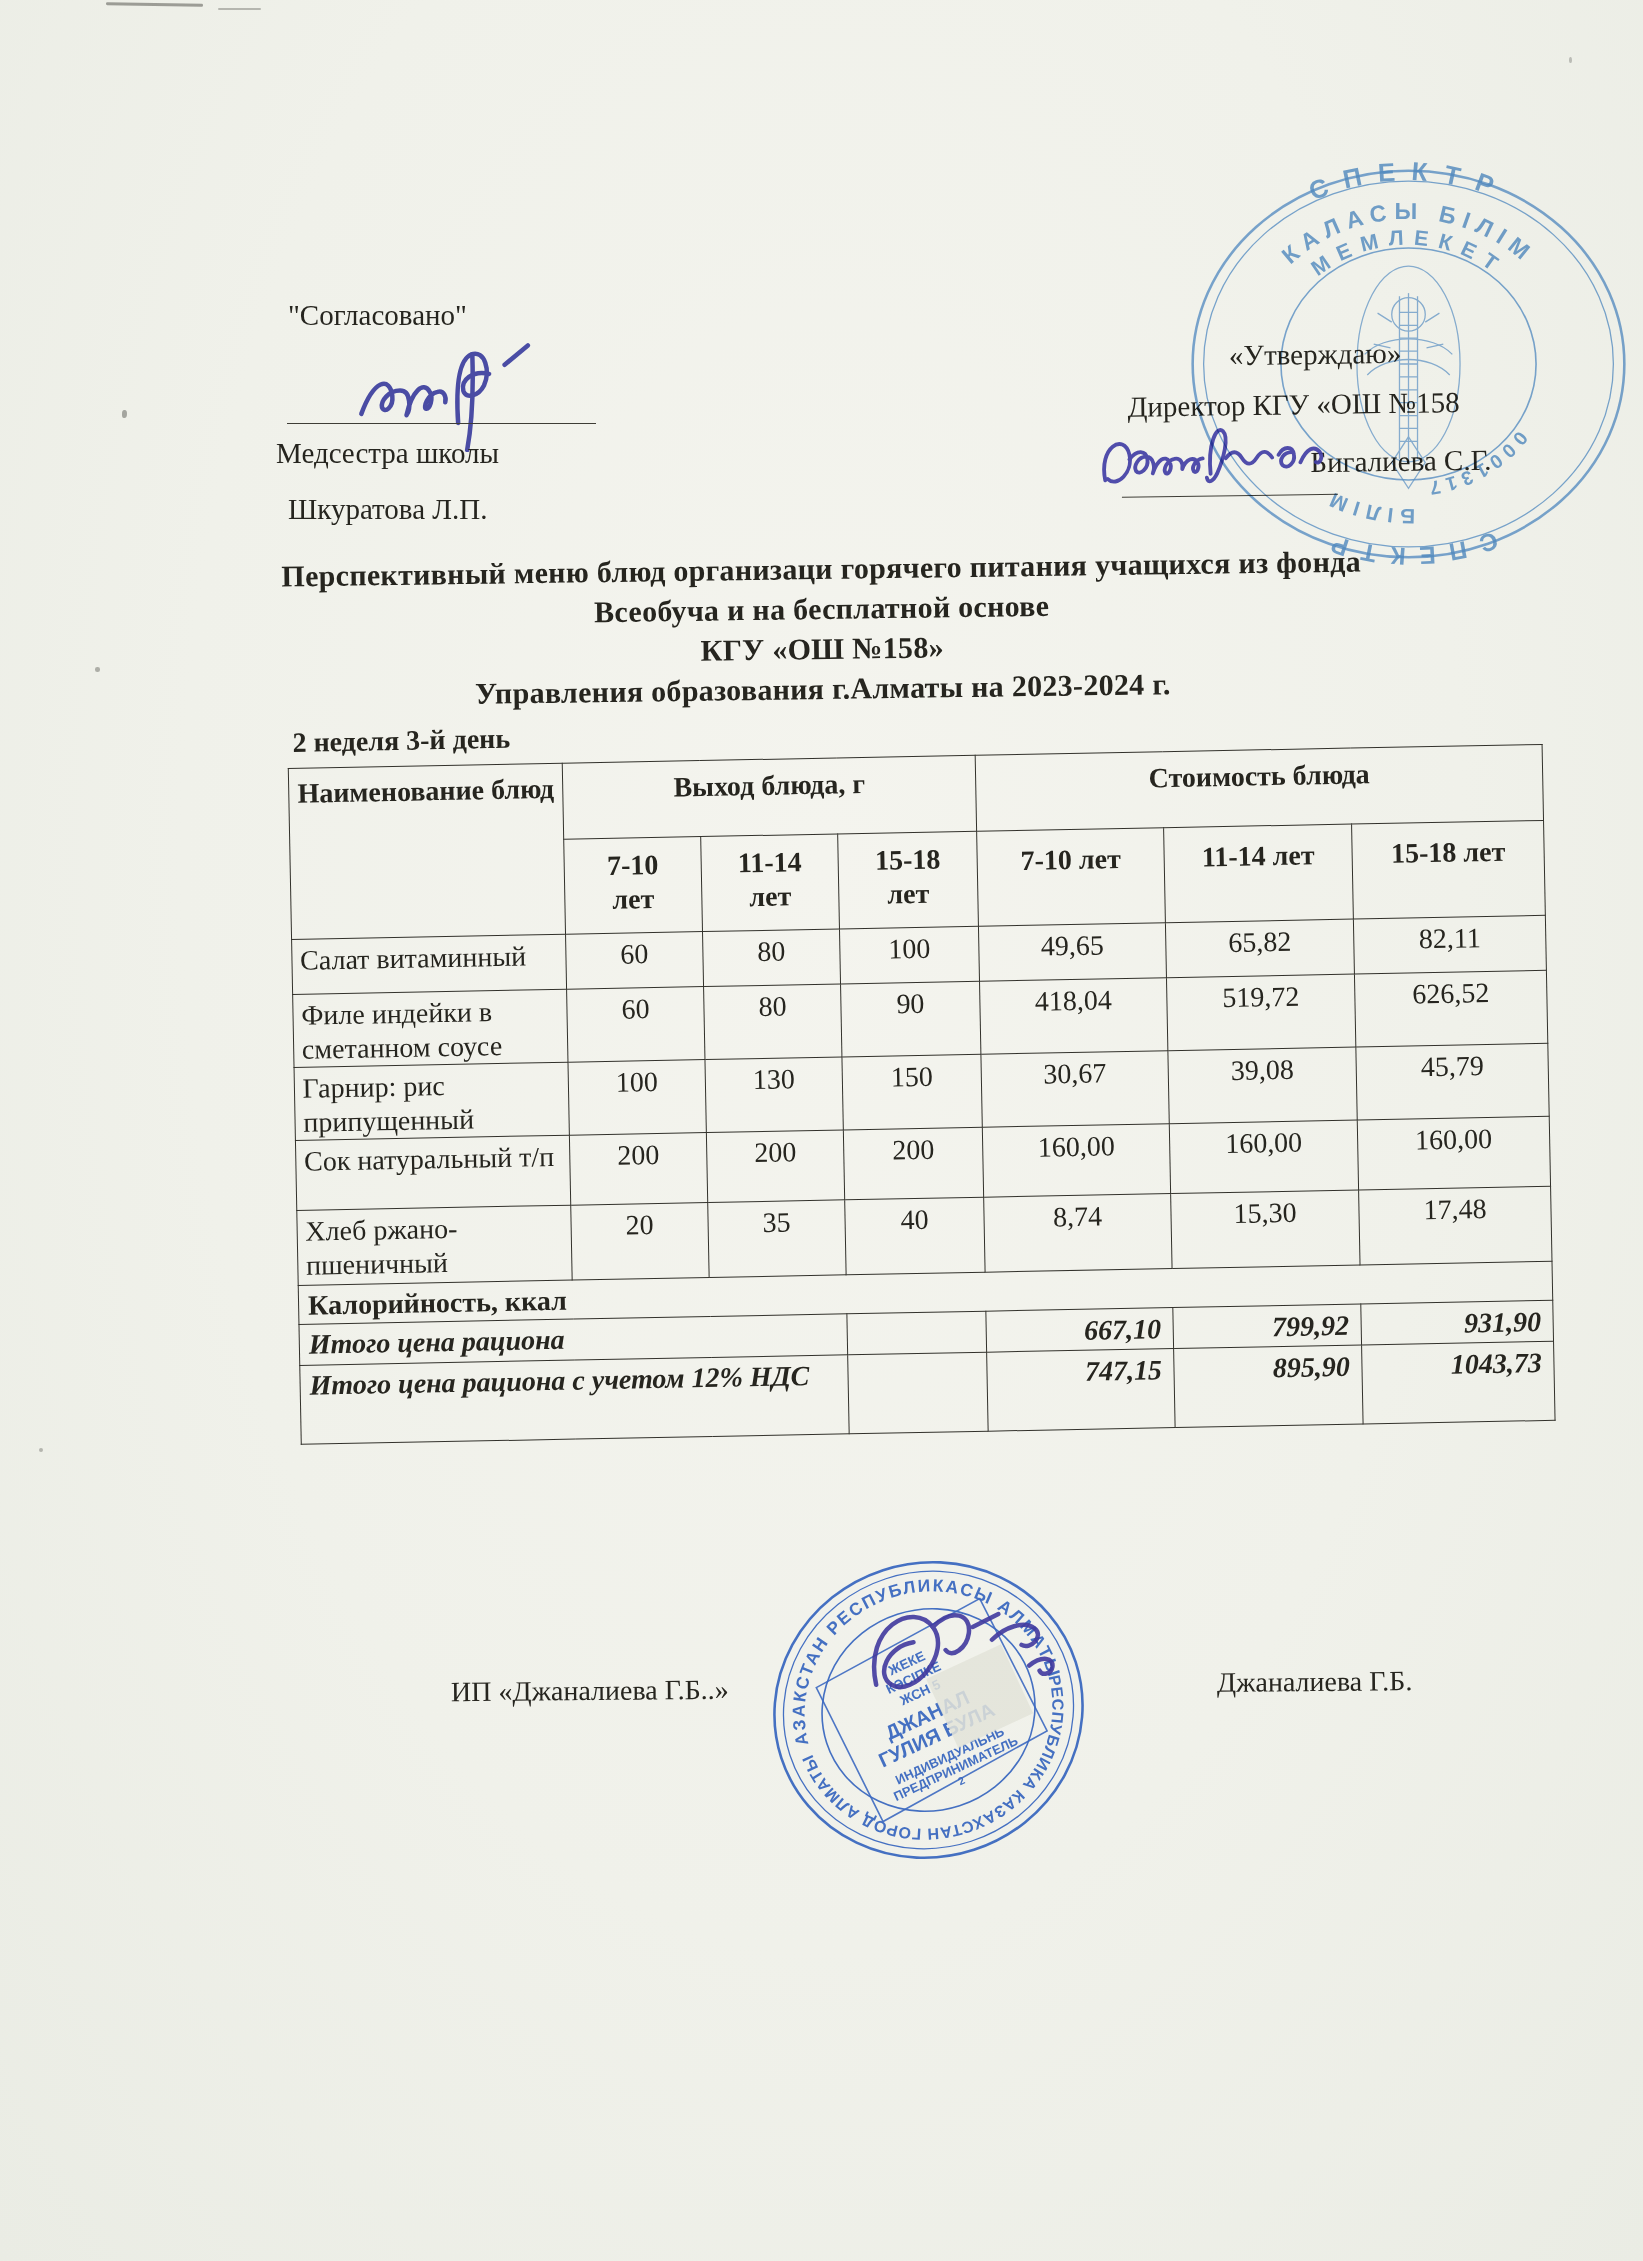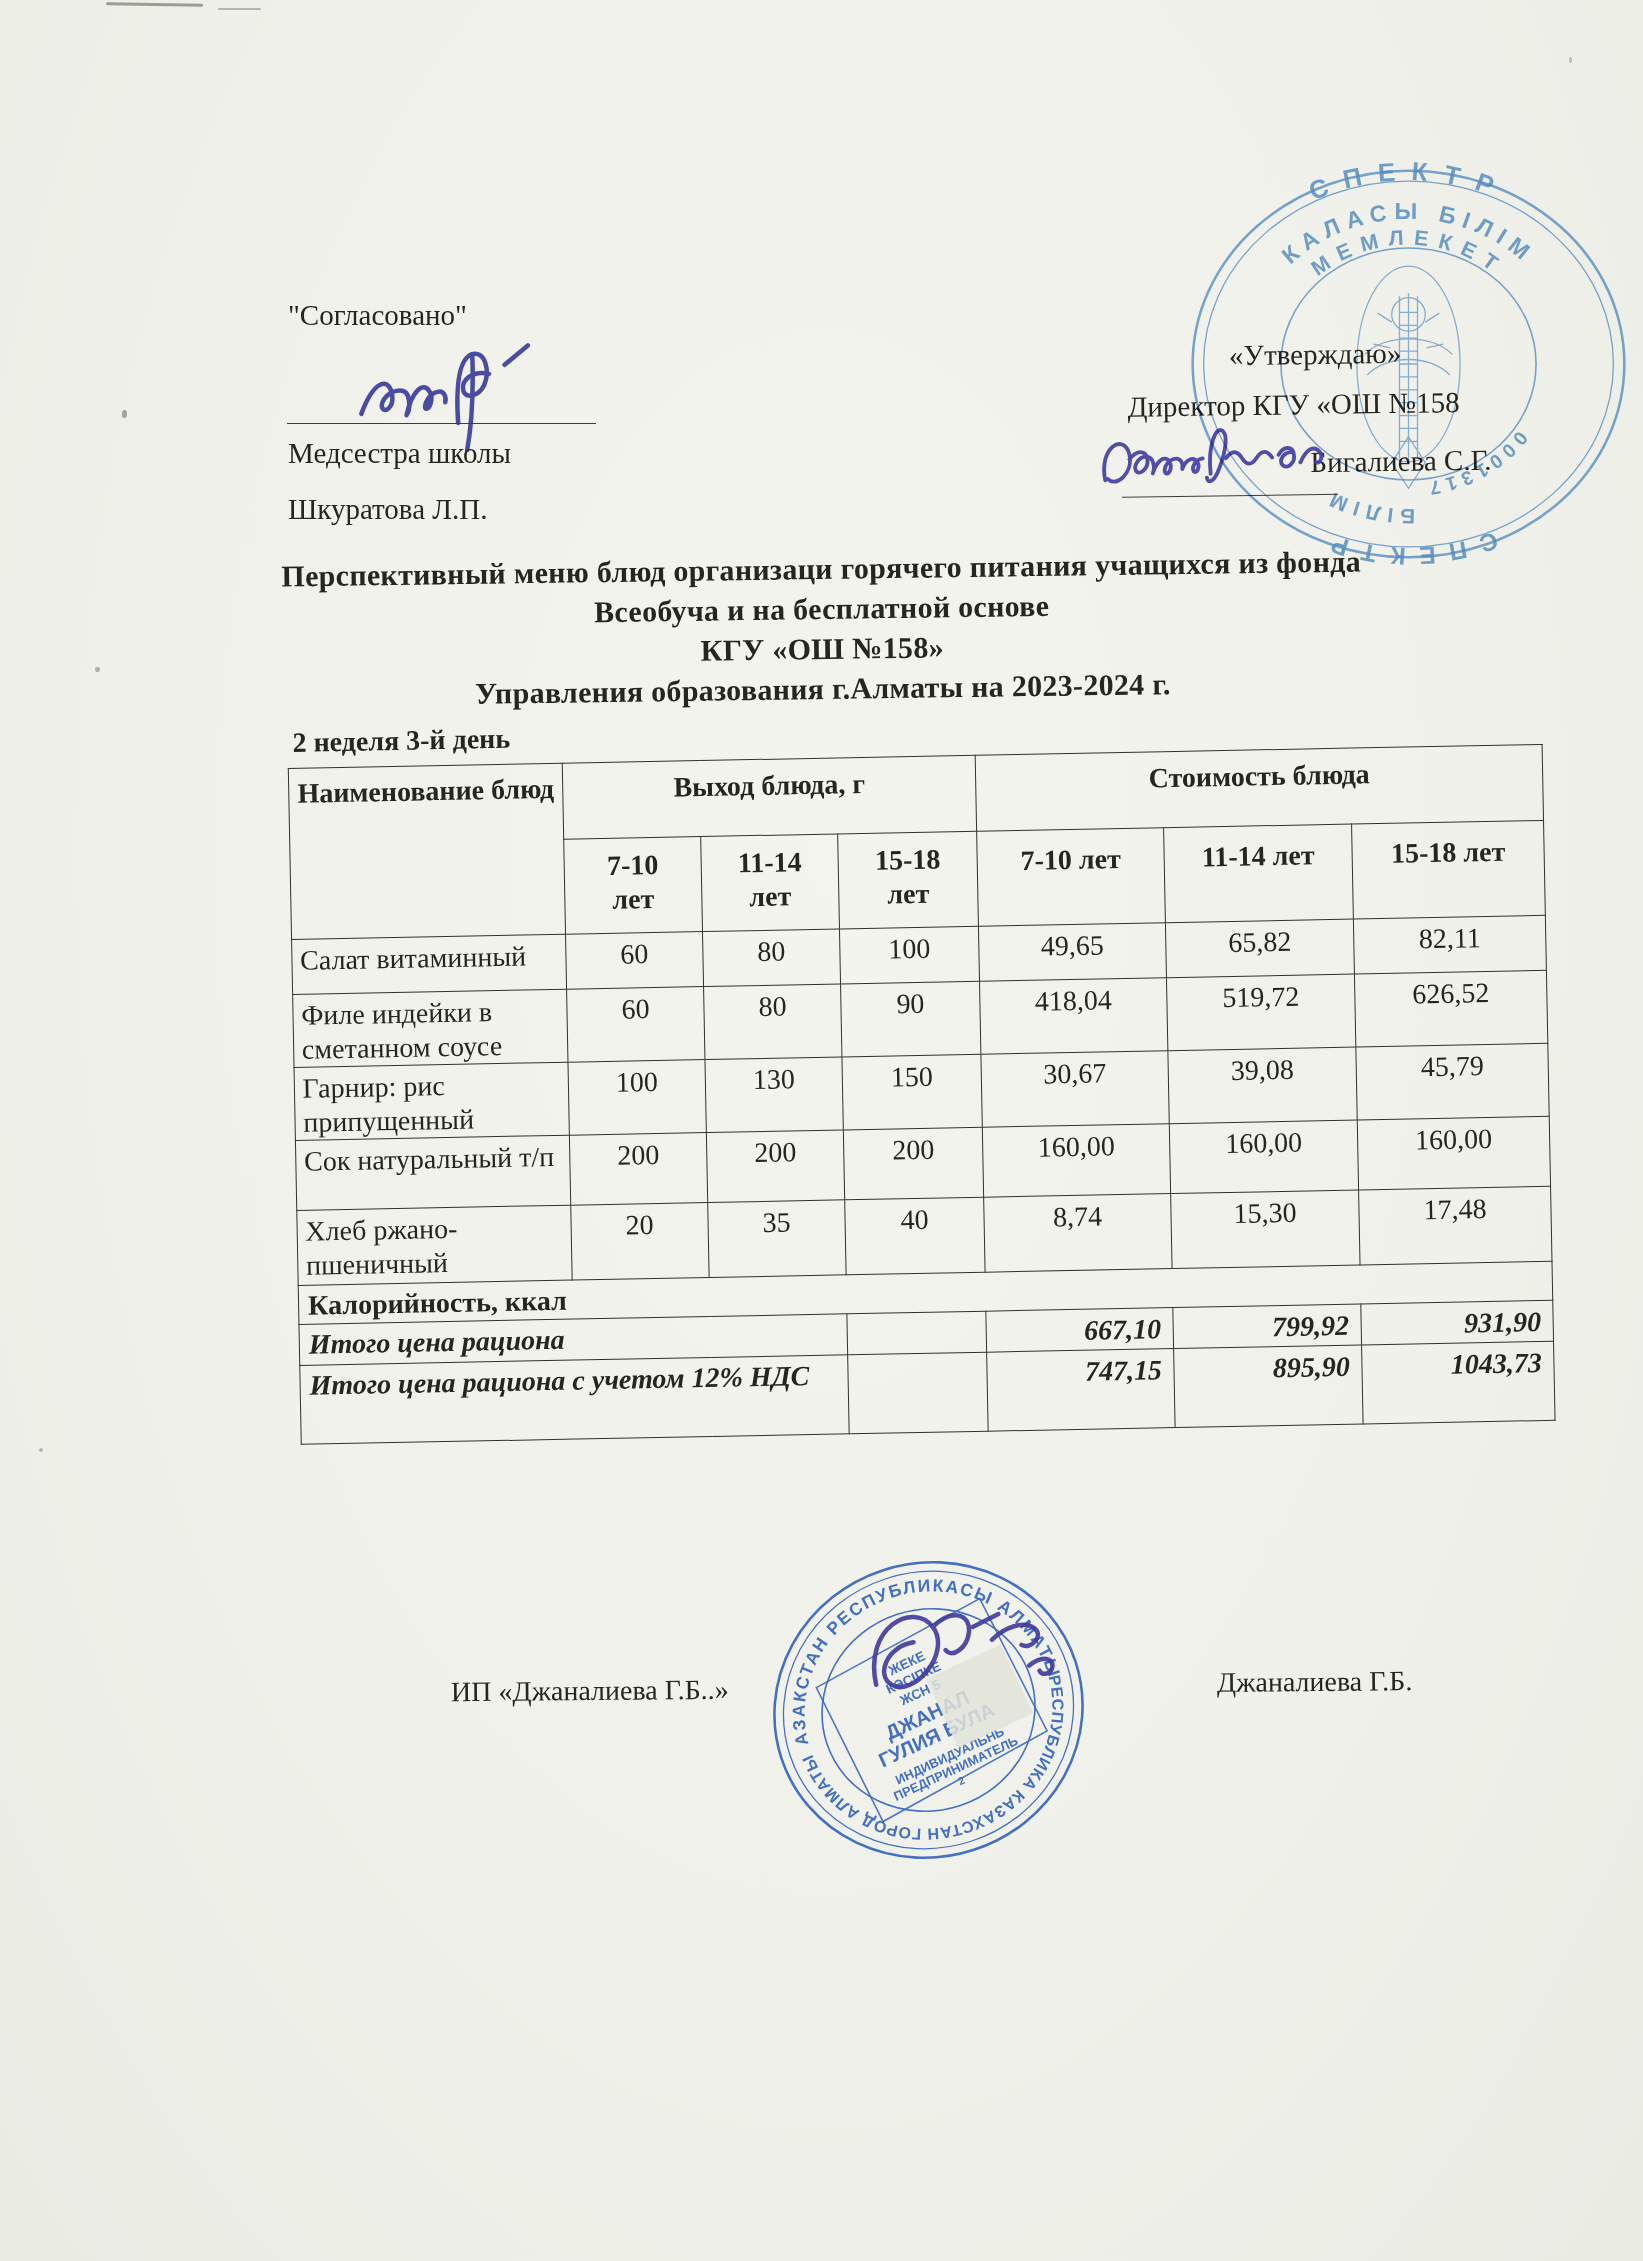--- a/index.html
+++ b/index.html
@@ -54,21 +54,21 @@
   <div class="abs t45" style="left:288px;top:298px;">"Согласовано"</div>
   <svg class="sig" style="left:351px;top:326px;" width="284" height="126" viewBox="0 0 440 195">
     <g fill="none" stroke="#3c3f9e" stroke-width="7" stroke-linecap="round" stroke-linejoin="round" opacity="0.92">
       <path d="M16,136 C36,82 60,78 64,108 C66,126 52,136 48,126 C46,116 58,100 76,100 C94,100 92,130 86,138 C94,102 112,84 122,102 C128,112 122,130 116,128 C112,126 118,106 134,102 C144,99 148,110 146,118"></path>
       <path d="M166,150 C162,90 168,52 186,44 C208,36 216,70 206,92 C198,108 178,114 174,100 C170,84 188,68 214,74"></path>
       <path d="M188,46 C190,108 188,148 180,192"></path>
       <path d="M238,60 L274,30"></path>
     </g>
   </svg>
   <div class="underline" style="left:287px;top:423px;width:309px;"></div>
-  <div class="abs t45" style="left:288px;top:436px;">Медсестра школы</div>
+  <div class="abs t45" style="left:276px;top:436px;">Медсестра школы</div>
   <div class="abs t45" style="left:288px;top:492px;">Шкуратова Л.П.</div>
 
   <div class="abs approval-right">
     <div class="abs t45" style="left:166px;top:5.2px;">«Утверждаю»</div>
     <div class="abs t45" style="left:64px;top:55px;">Директор КГУ «ОШ №158</div>
     <div class="abs t45" style="left:246px;top:113px;">Бигалиева С.Г.</div>
     <div class="underline" style="left:57px;top:162px;width:216px;"></div>
     <svg class="sig" style="left:30px;top:85px;" width="277" height="90" viewBox="0 0 430 140">
       <g fill="none" stroke="#433fa5" stroke-width="6" stroke-linecap="round" stroke-linejoin="round" opacity="0.92">
         <path d="M16,94 C6,42 46,20 54,54 C60,82 34,106 20,92"></path>

